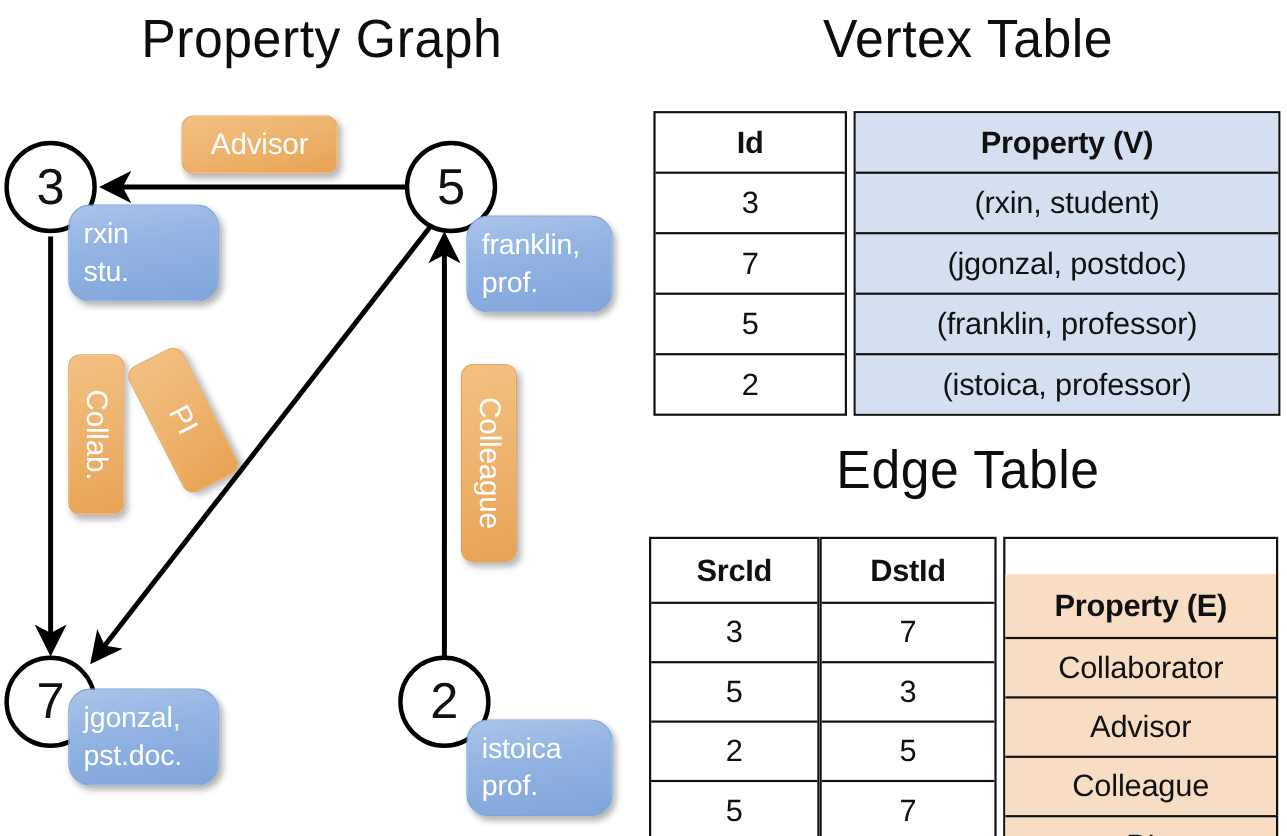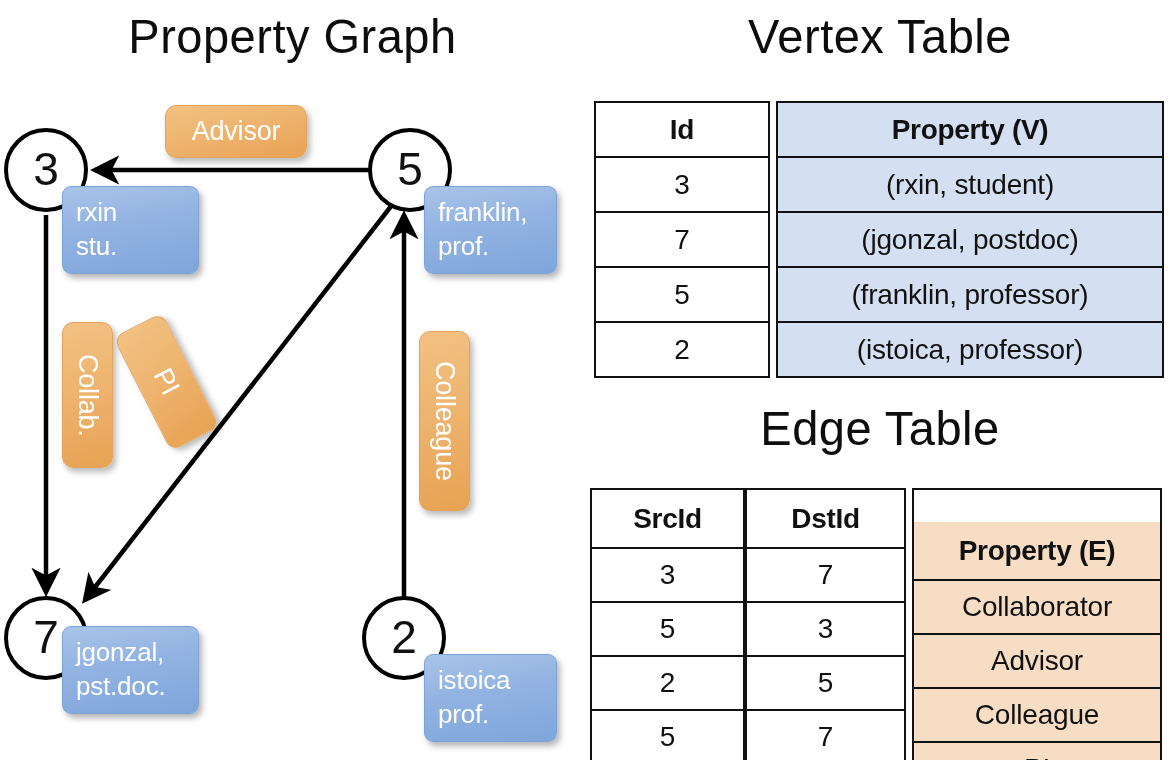--- a/index.html
+++ b/index.html
@@ -54,21 +54,21 @@
     font-family: "Liberation Sans", sans-serif;
     font-weight: 300;
     font-size: 46px;
     line-height: 1;
     color: #111;
     transform: translateY(-1px);
   }
 
   .prop-box {
     position: absolute;
-    border-radius: 9px;
+    border-radius: 20px;
     box-sizing: border-box;
     background: linear-gradient(170deg, #a9c4e8 0%, #93b4e2 40%, #7fa5db 100%);
     border: 1px solid #7da2d6;
     box-shadow: 3px 4px 6px rgba(0,0,0,0.30);
     color: #ffffff;
     font-family: "Liberation Sans", sans-serif;
     font-weight: 300;
     font-size: 26px;
     line-height: 1.30;
     padding: 9px 0 0 13px;
@@ -178,21 +178,21 @@
   </div>
   <div class="node" style="left:362px; top:596px;">
     <span>2</span>
   </div>
 
   <div class="prop-box" style="left:62px; top:186px; width:137px; height:88px;">
     <div>rxin</div>
     <div>stu.</div>
   </div>
 
-  <div class="prop-box" style="left:424px; top:186px; width:133px; height:88px;">
+  <div class="prop-box" style="left:424px; top:196px; width:133px; height:88px;">
     <div>franklin,</div>
     <div>prof.</div>
   </div>
 
   <div class="prop-box" style="left:62px; top:626px; width:137px; height:88px;">
     <div>jgonzal,</div>
     <div>pst.doc.</div>
   </div>
 
   <div class="prop-box" style="left:424px; top:654px; width:133px; height:88px;">

